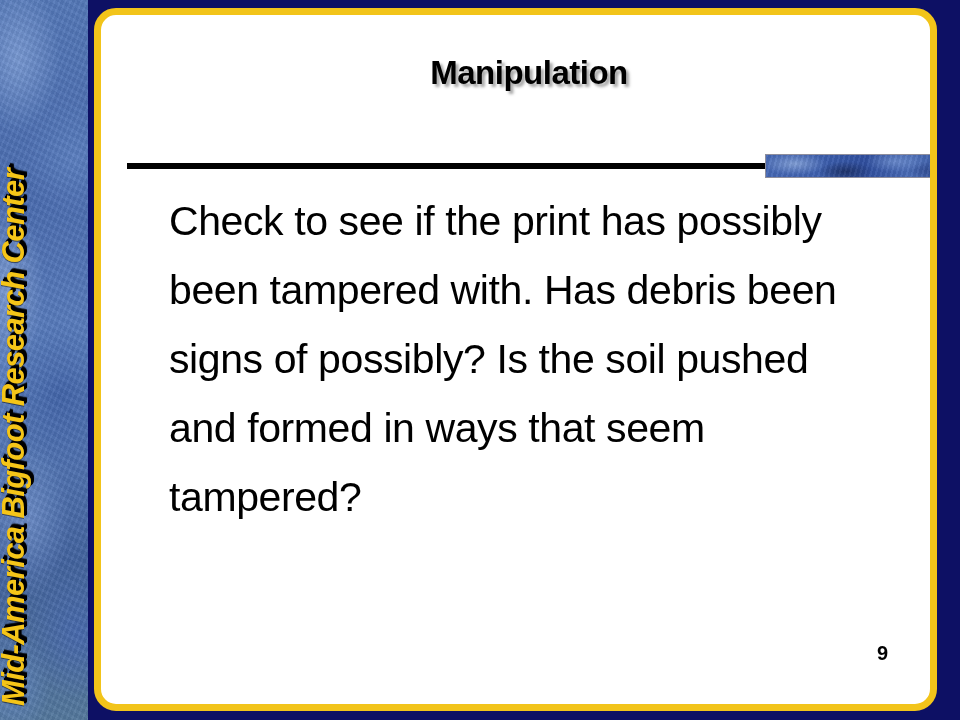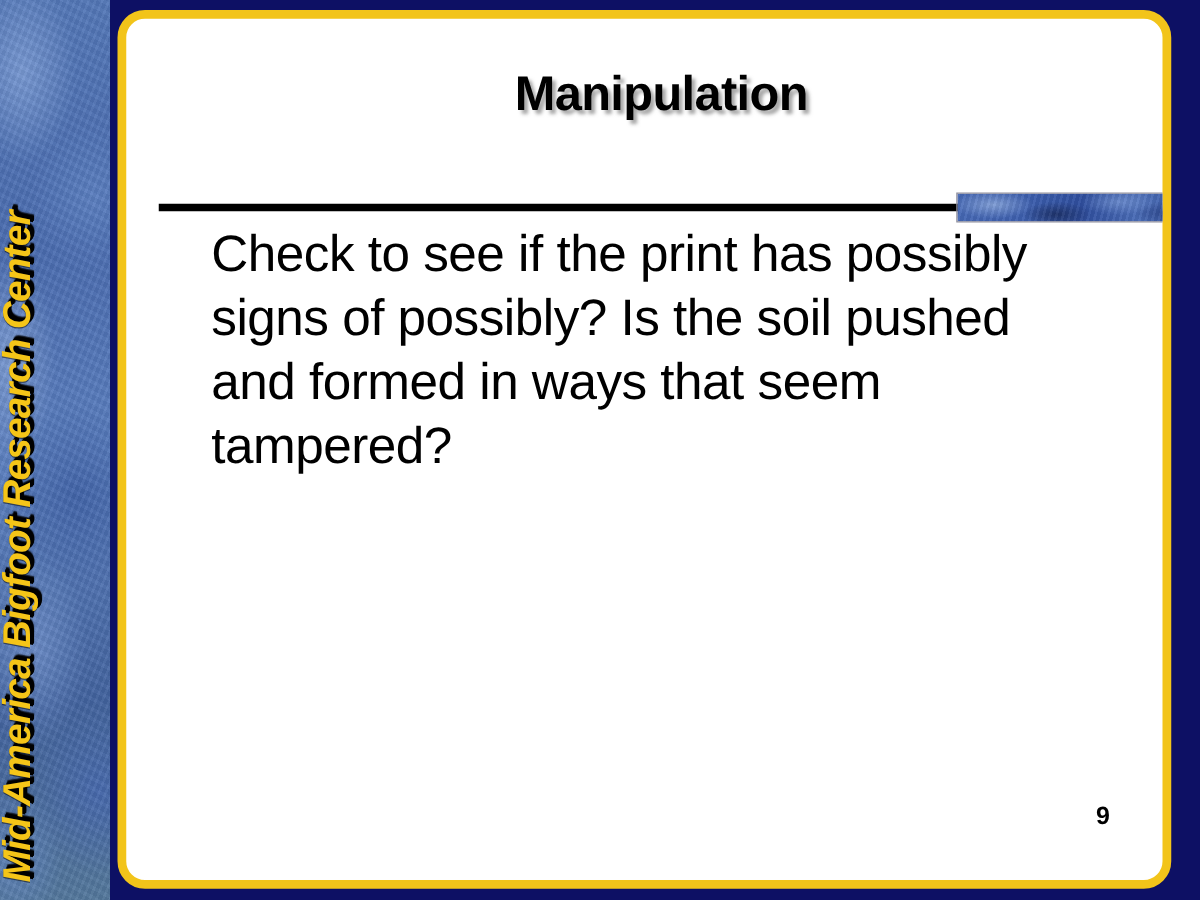--- a/index.html
+++ b/index.html
@@ -95,21 +95,21 @@
   }
 
   
   #slide-title {
     position: absolute;
     left: 0; right: 0;
     top: 39px;
     text-align: center;
     font-family: "Liberation Sans", sans-serif;
     font-weight: bold;
-    font-size: 39px;
+    font-size: 33px;
     color: #000000;
     letter-spacing: -0.5px;
     text-shadow: 3px 3px 3px rgba(120,120,120,0.65);
     padding-left: 27px;
   }
 
   
   #divider {
     position: absolute;
     left: 26px;
@@ -155,20 +155,21 @@
     width: 740px;
     font-family: "Liberation Sans", sans-serif;
     font-size: 41px;
     font-weight: normal;
     color: #000000;
     line-height: 51px;
     letter-spacing: -0.4px;
   }
   #slide-body .body-line {
     white-space: nowrap;
+    margin-top: 18px;
   }
 
   
   #page-number {
     position: absolute;
     right: 42px;
     bottom: 39px;
     font-family: "Liberation Sans", sans-serif;
     font-weight: bold;
     font-size: 20px;
@@ -191,20 +192,21 @@
 
       <div id="slide-title">Manipulation</div>
 
       <div id="divider">
         <div id="divider-line"></div>
         <div id="divider-cap"></div>
       </div>
 
       <div id="slide-body">
           <div class="body-line">Check to see if the print has possibly</div>
+          <div class="body-line">been tampered with. Has debris been</div>
           <div class="body-line">signs of possibly? Is the soil pushed</div>
           <div class="body-line">and formed in ways that seem</div>
           <div class="body-line">tampered?</div>
         </div>
 
       <div id="page-number">9</div>
 
     </div>
   </div>
 </div>

